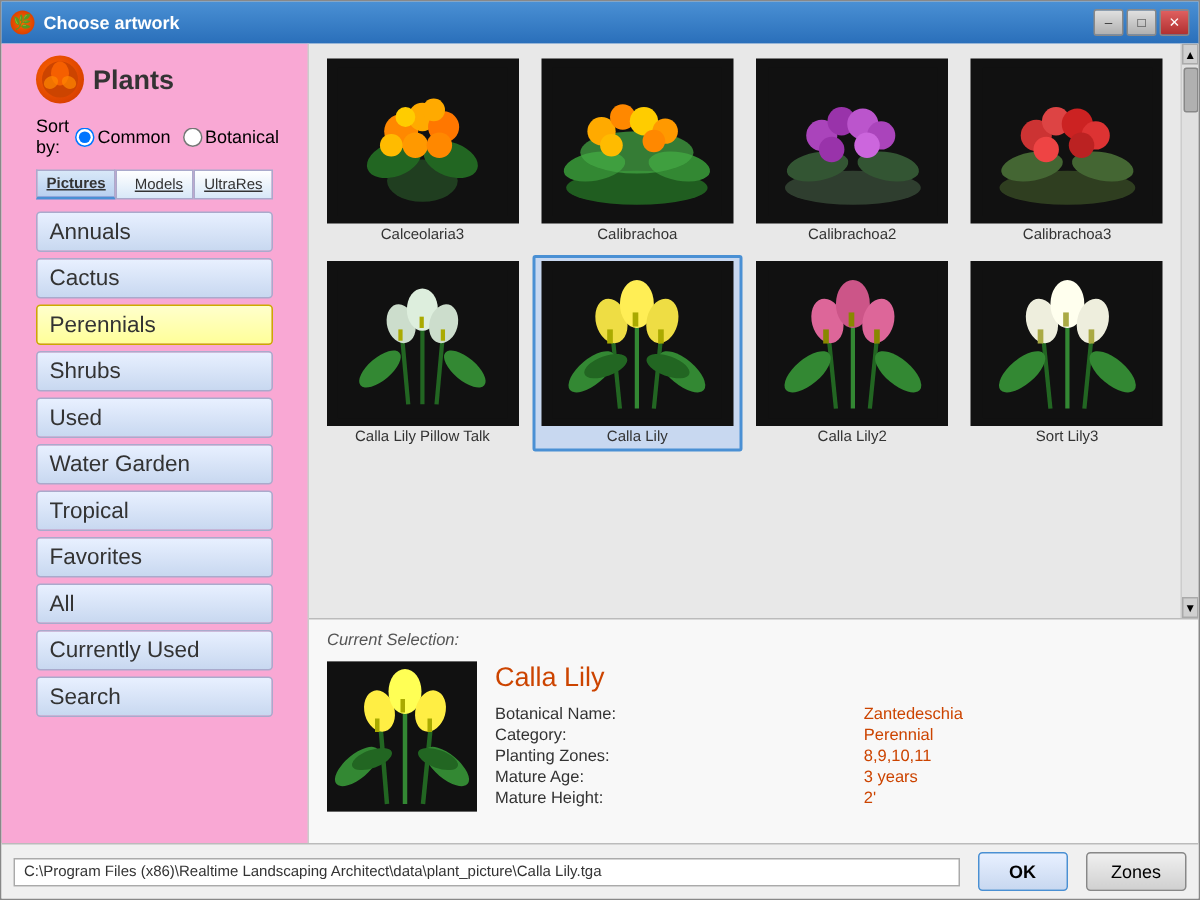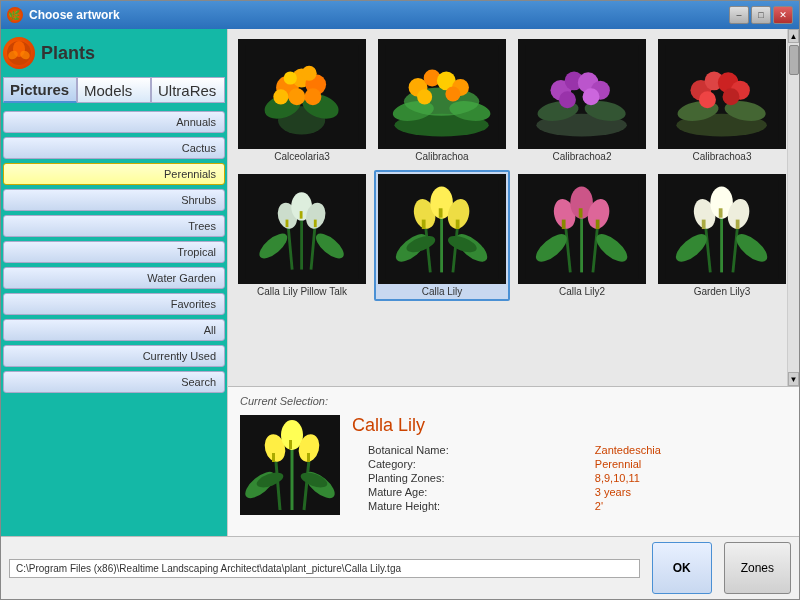--- a/index.html
+++ b/index.html
@@ -76,23 +76,23 @@
 
     .main-content {
       display: flex;
       flex-direction: row;
       flex: 1;
       overflow: hidden;
     }
 
     
     .sidebar {
-      width: 227px;
-      background: #14b8a6;
-      padding: 8px 2px;
+      width: 205px;
+      background: #f9a8d4;
+      padding: 8px 23px;
       display: flex;
       flex-direction: column;
       gap: 4px;
       flex-shrink: 0;
       border-right: 1px solid #ccc;
     }
 
     .sidebar-header {
       display: flex;
       align-items: center;
@@ -142,41 +142,42 @@
       gap: 0;
       margin-bottom: 4px;
     }
 
     .tab-btn {
       flex: 1;
       padding: 3px 6px;
       background: linear-gradient(to bottom, #ffffff, #d8e8f8);
       border: 1px solid #aac;
       cursor: pointer;
-      text-align: left;
-      font-size: 15px;
+      text-align: right;
+      font-size: 10px;
       color: #333;
+      text-decoration: underline;
     }
 
     .tab-btn.active {
       background: linear-gradient(to bottom, #d8e8f8, #b8d0f0);
       font-weight: bold;
       border-bottom: 2px solid #4a90d4;
     }
 
     .sidebar-btn {
       width: 100%;
       padding: 4px 8px;
       background: linear-gradient(to bottom, #e8f0ff, #c8d8f0);
       border: 1px solid #aac;
       border-radius: 3px;
       cursor: pointer;
-      text-align: right;
+      text-align: left;
       color: #333;
-      font-size: 11px;
+      font-size: 15px;
     }
 
     .sidebar-btn.highlighted {
       background: linear-gradient(to bottom, #ffffcc, #ffff99);
       border-color: #ccaa00;
     }
 
     
     .right-panel {
       flex: 1;
@@ -270,21 +271,20 @@
       font-size: 18px;
       color: #cc4400;
       font-weight: normal;
       margin-bottom: 8px;
     }
 
     .detail-table {
       display: grid;
       grid-template-columns: auto auto;
       gap: 2px 20px;
-      margin-left: 16px;
     }
 
     .detail-key {
       color: #333;
       font-size: 11px;
     }
 
     .detail-val {
       color: #cc4400;
       font-size: 11px;
@@ -306,21 +306,21 @@
       border: 1px solid #aaa;
       padding: 3px 6px;
       font-size: 10px;
       color: #333;
       overflow: hidden;
       white-space: nowrap;
       text-overflow: ellipsis;
     }
 
     .bottom-btn {
-      padding: 18px 16px;
+      padding: 5px 16px;
       background: linear-gradient(to bottom, #f0f0f0, #d0d0d0);
       border: 1px solid #888;
       border-radius: 3px;
       cursor: pointer;
       font-size: 12px;
       min-width: 60px;
       text-align: center;
     }
 
     .bottom-btn.ok {
@@ -393,34 +393,45 @@
           <svg width="28" height="28" viewBox="0 0 28 28">
             <circle cx="14" cy="14" r="12" fill="#cc4400"></circle>
             <ellipse cx="14" cy="10" rx="6" ry="8" fill="#ff6600" opacity="0.8"></ellipse>
             <ellipse cx="8" cy="16" rx="5" ry="4" fill="#ff8800" opacity="0.7" transform="rotate(-30 8 16)"></ellipse>
             <ellipse cx="20" cy="16" rx="5" ry="4" fill="#ff8800" opacity="0.7" transform="rotate(30 20 16)"></ellipse>
           </svg>
         </div>
         <span class="sidebar-title">Plants</span>
       </div>
 
+      <div class="sort-row">
+        <span>Sort by:</span>
+        <div class="radio-group">
+          <label class="radio-label">
+            <input type="radio" name="sort" checked="" style=""> Common
+          </label>
+          <label class="radio-label">
+            <input type="radio" name="sort" style=""> Botanical
+          </label>
+        </div>
+      </div>
 
       <div class="tabs-row">
         <button class="tab-btn active">Pictures</button>
         <button class="tab-btn">Models</button>
         <button class="tab-btn">UltraRes</button>
       </div>
 
       <button class="sidebar-btn">Annuals</button>
       <button class="sidebar-btn">Cactus</button>
       <button class="sidebar-btn highlighted">Perennials</button>
       <button class="sidebar-btn">Shrubs</button>
-      <button class="sidebar-btn">Trees</button>
+      <button class="sidebar-btn">Used</button>
+      <button class="sidebar-btn">Water Garden</button>
       <button class="sidebar-btn">Tropical</button>
-      <button class="sidebar-btn">Water Garden</button>
       <button class="sidebar-btn">Favorites</button>
       <button class="sidebar-btn">All</button>
       <button class="sidebar-btn">Currently Used</button>
       <button class="sidebar-btn">Search</button>
     </div>
 
     <div class="right-panel">
 
       <div style="display:flex; flex:1; overflow:hidden;">
         <div class="grid-area">
@@ -579,21 +590,21 @@
                 <ellipse cx="92" cy="72" rx="20" ry="9" fill="#338833" transform="rotate(40 92 72)"></ellipse>
 
                 <ellipse cx="42" cy="36" rx="11" ry="16" fill="#eeeedd" transform="rotate(-15 42 36)"></ellipse>
                 <ellipse cx="60" cy="24" rx="12" ry="17" fill="#ffffee"></ellipse>
                 <ellipse cx="78" cy="36" rx="11" ry="16" fill="#eeeedd" transform="rotate(15 78 36)"></ellipse>
                 <rect x="39" y="42" width="4" height="10" fill="#aaaa44"></rect>
                 <rect x="57" y="30" width="4" height="10" fill="#aaaa44"></rect>
                 <rect x="75" y="42" width="4" height="10" fill="#aaaa44"></rect>
               </svg>
             </div>
-            <span class="plant-label">Garden Lily3</span>
+            <span class="plant-label">Sort Lily3</span>
           </div>
 
         </div>
 
         <div class="scrollbar-vert">
           <div class="scroll-arrow">▲</div>
           <div class="scroll-thumb"></div>
           <div style="flex:1;"></div>
           <div class="scroll-arrow">▼</div>
         </div>

